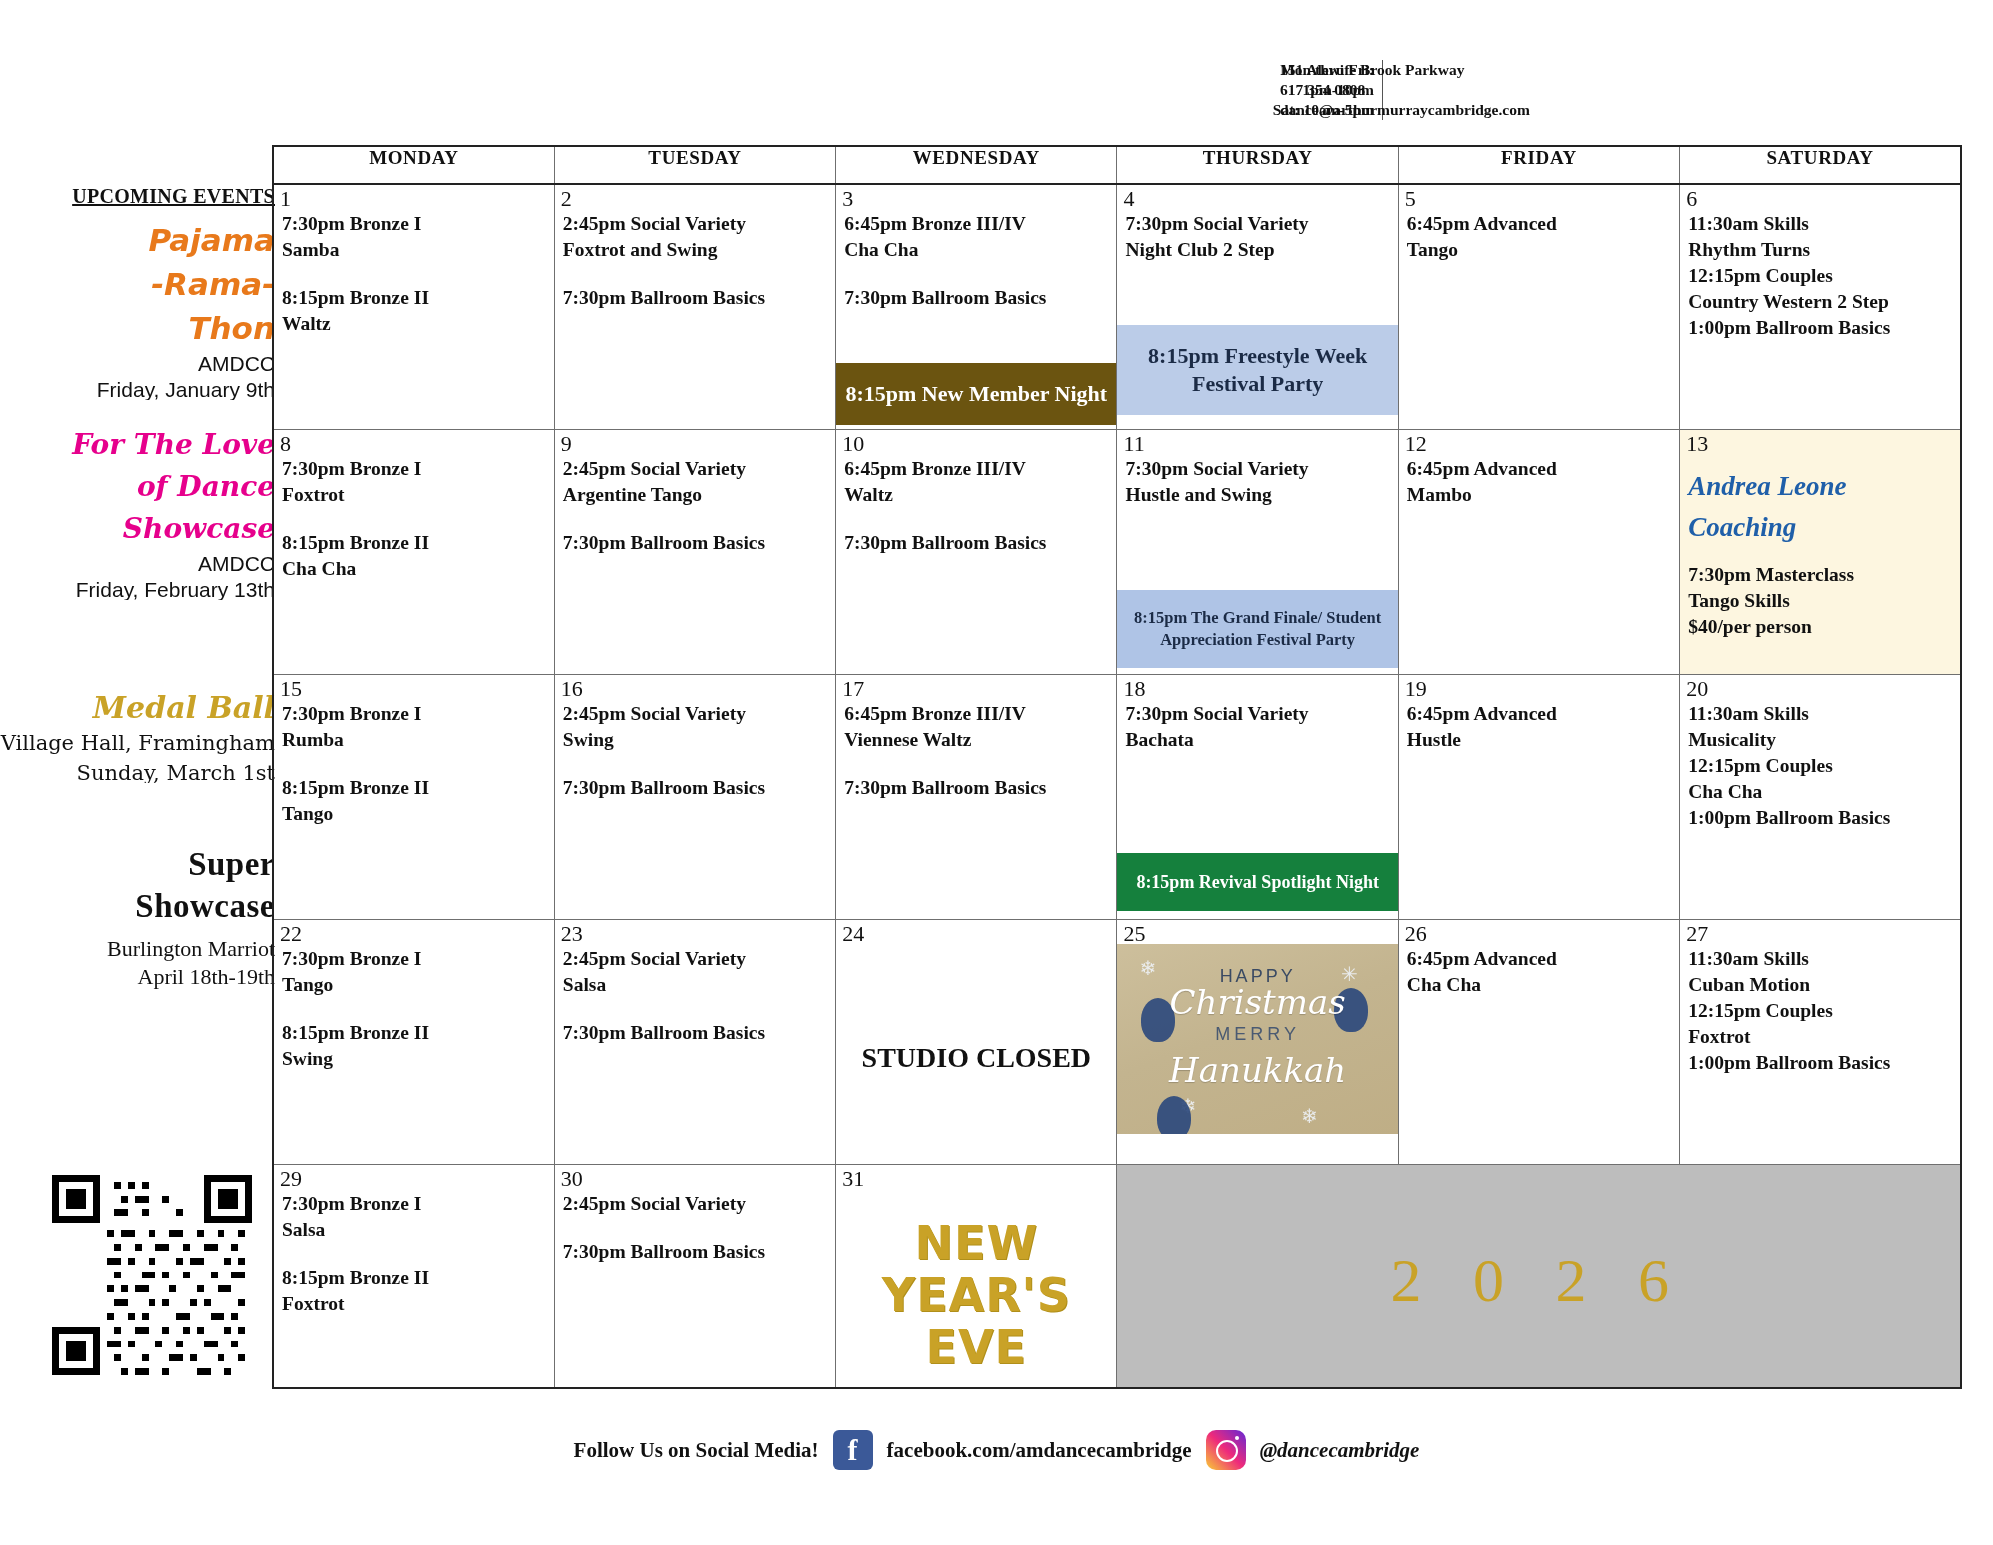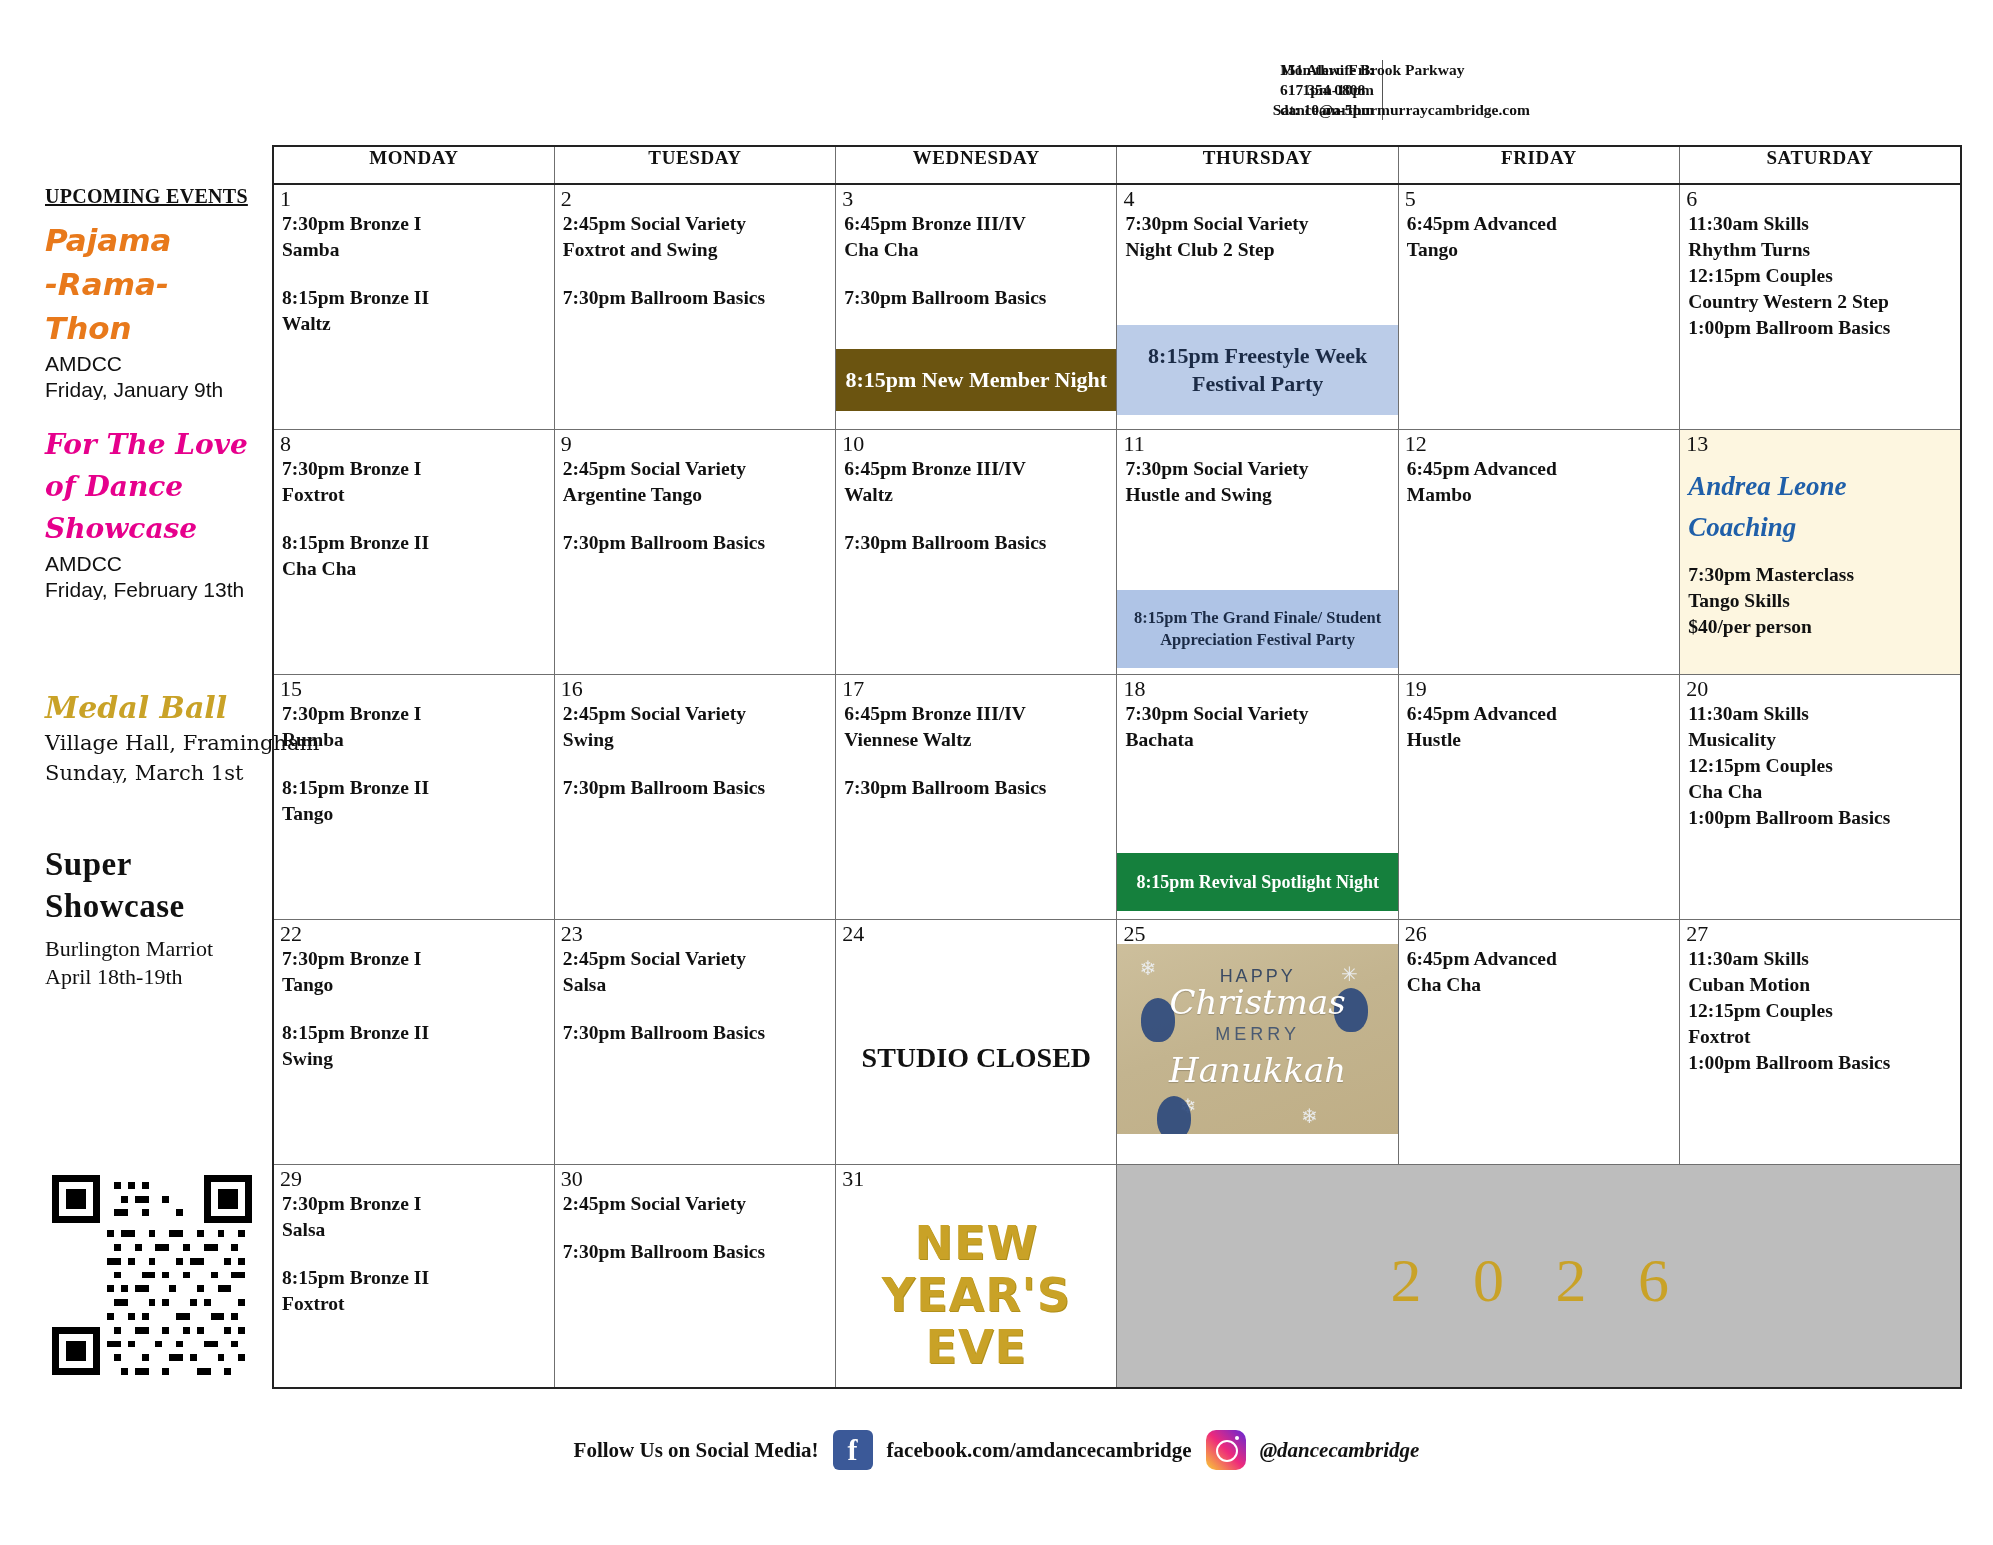--- a/index.html
+++ b/index.html
@@ -92,22 +92,21 @@
     padding-left: 10px;
     width: 300px;
   }
 
   
   .sidebar {
     position: absolute;
     left: 0;
     top: 185px;
     width: 275px;
-    text-align: left;
-    padding-left: 45px;
+    text-align: right;
   }
   .sidebar-title {
     font-family: "Liberation Serif", serif;
     font-weight: bold;
     font-size: 20px;
     text-decoration: underline;
     letter-spacing: 0.3px;
   }
   .ev {
     margin-top: 10px;
@@ -229,21 +228,21 @@
     text-align: center;
     font-family: "Liberation Serif", serif;
     font-weight: bold;
     line-height: 28px;
     padding: 17px 4px;
   }
   .banner-brown {
     background: #6B5410;
     color: #ffffff;
     font-size: 22px;
-    bottom: 18px;
+    bottom: 4px;
   }
   .banner-blue {
     background: #BBCCE8;
     color: #1b2b46;
     font-size: 22px;
     bottom: 14px;
   }
   .banner-blue-sm {
     background: #AFC4E6;
     color: #1b2b46;

